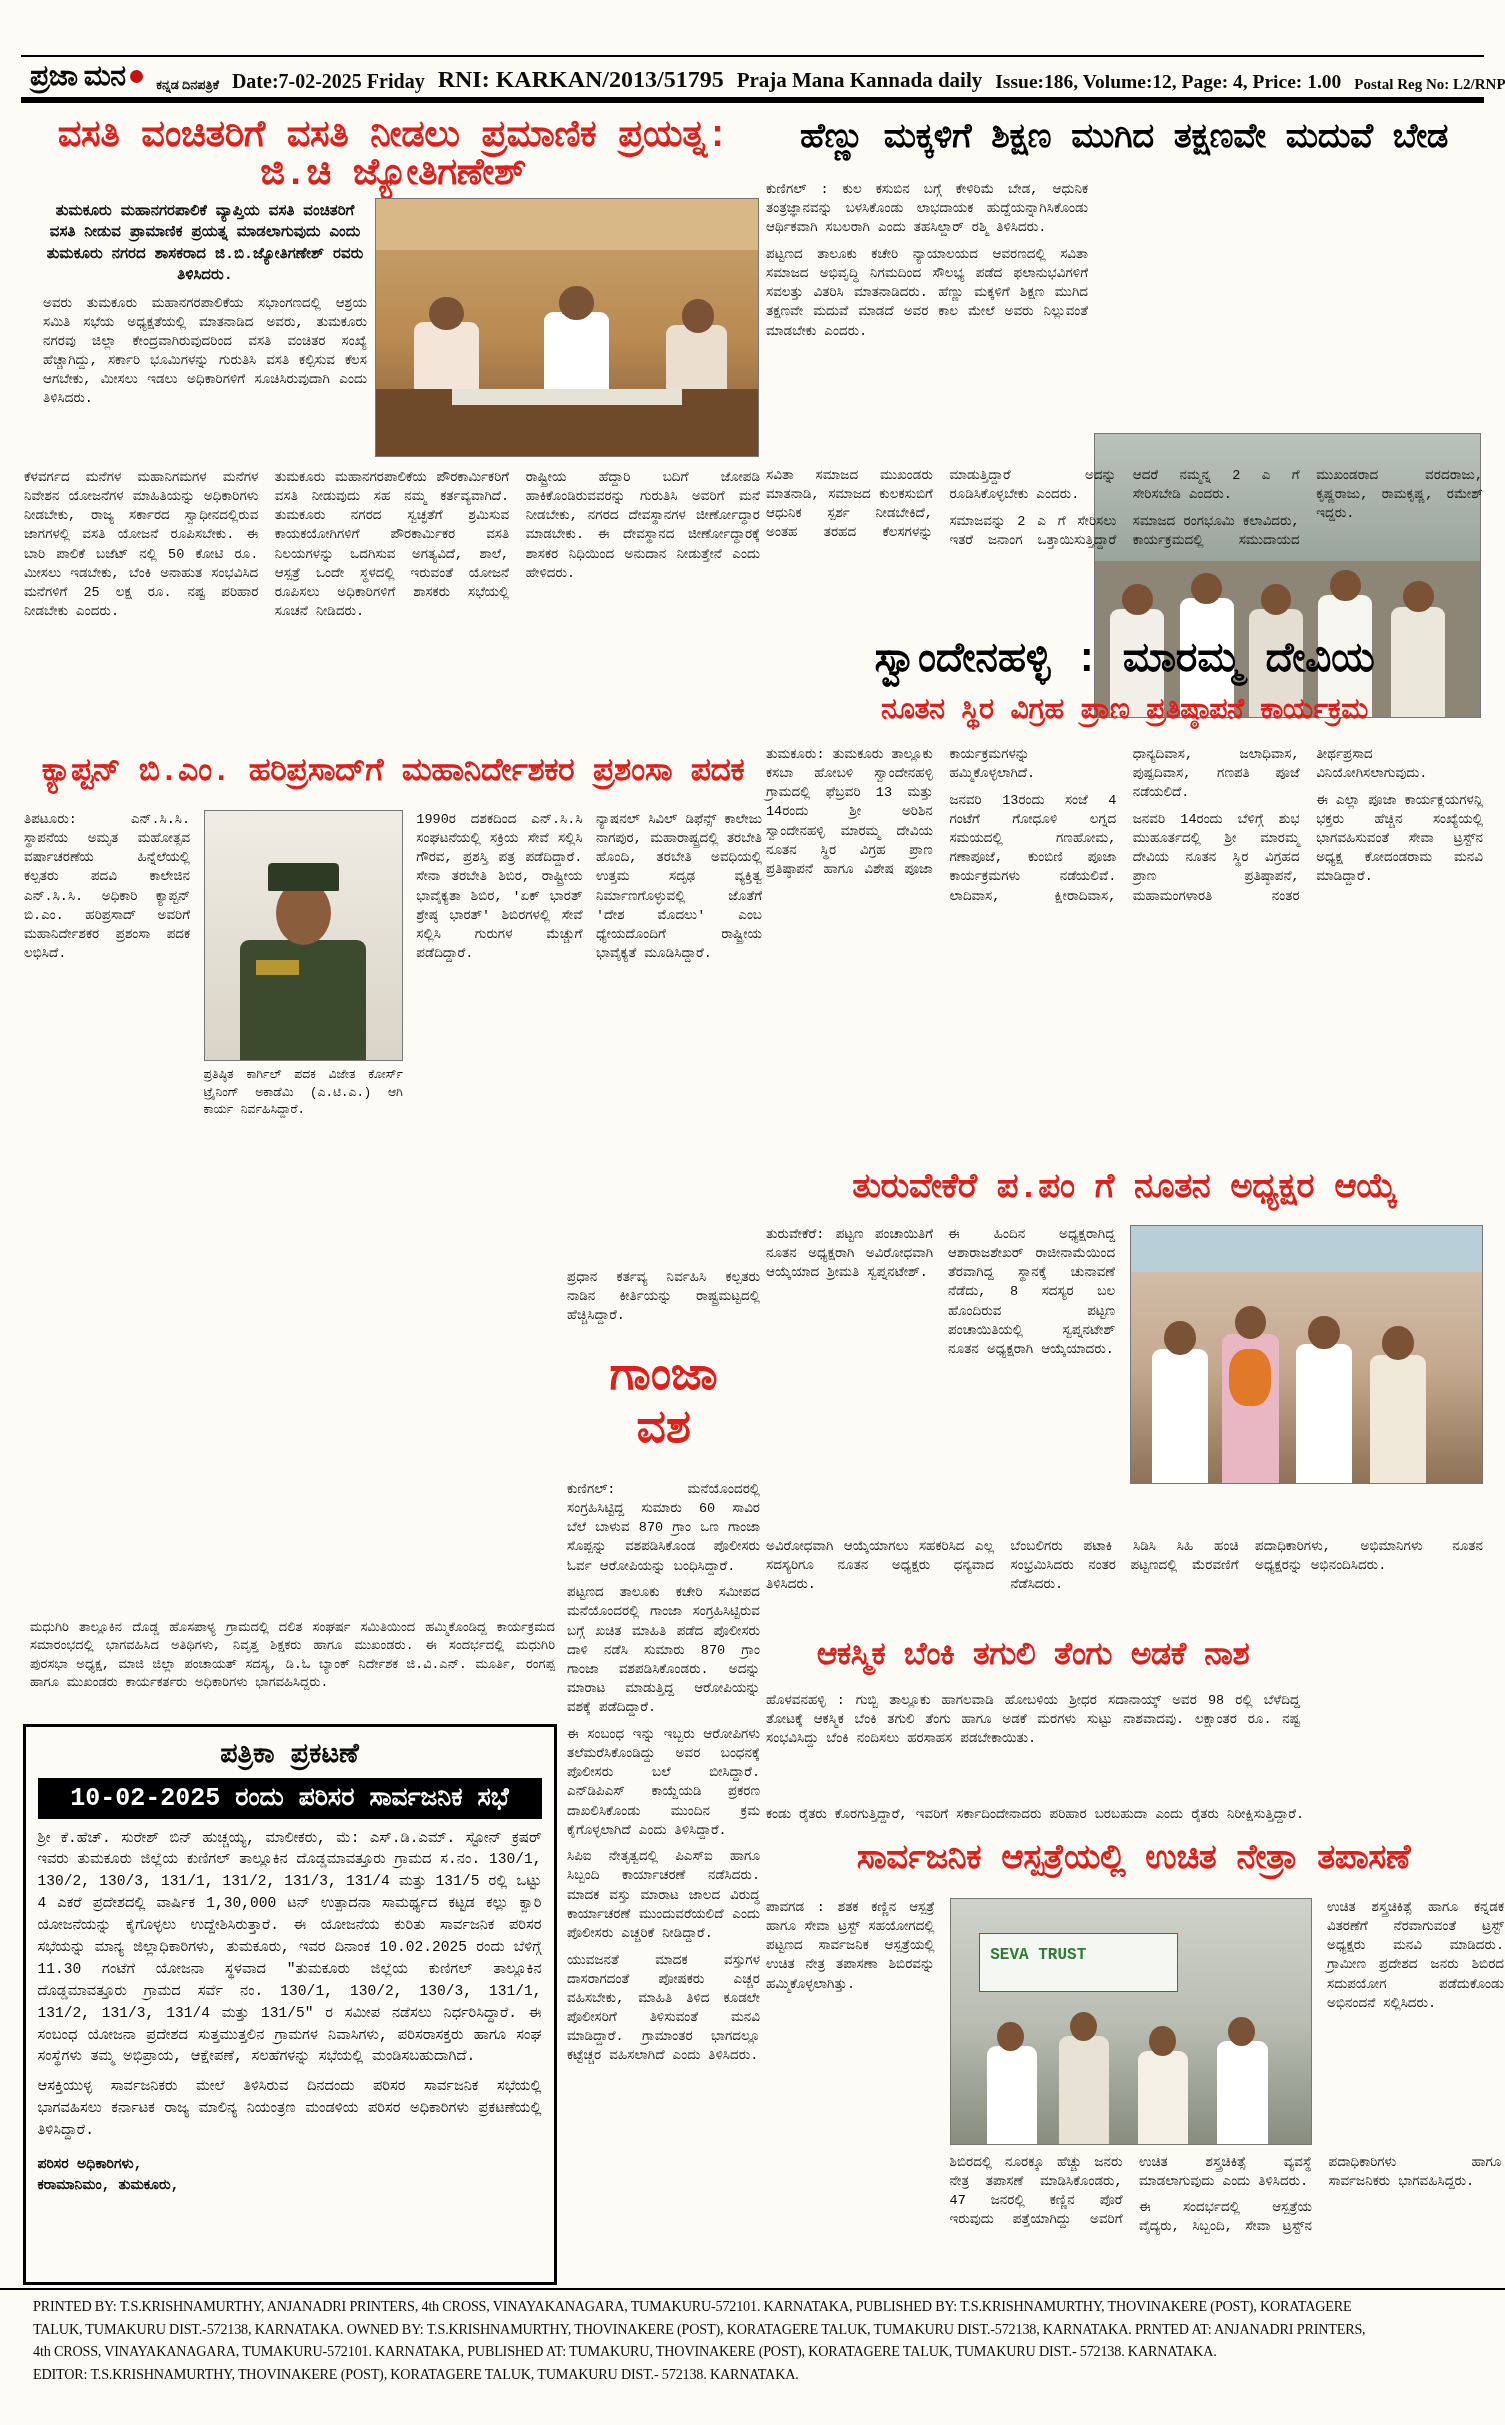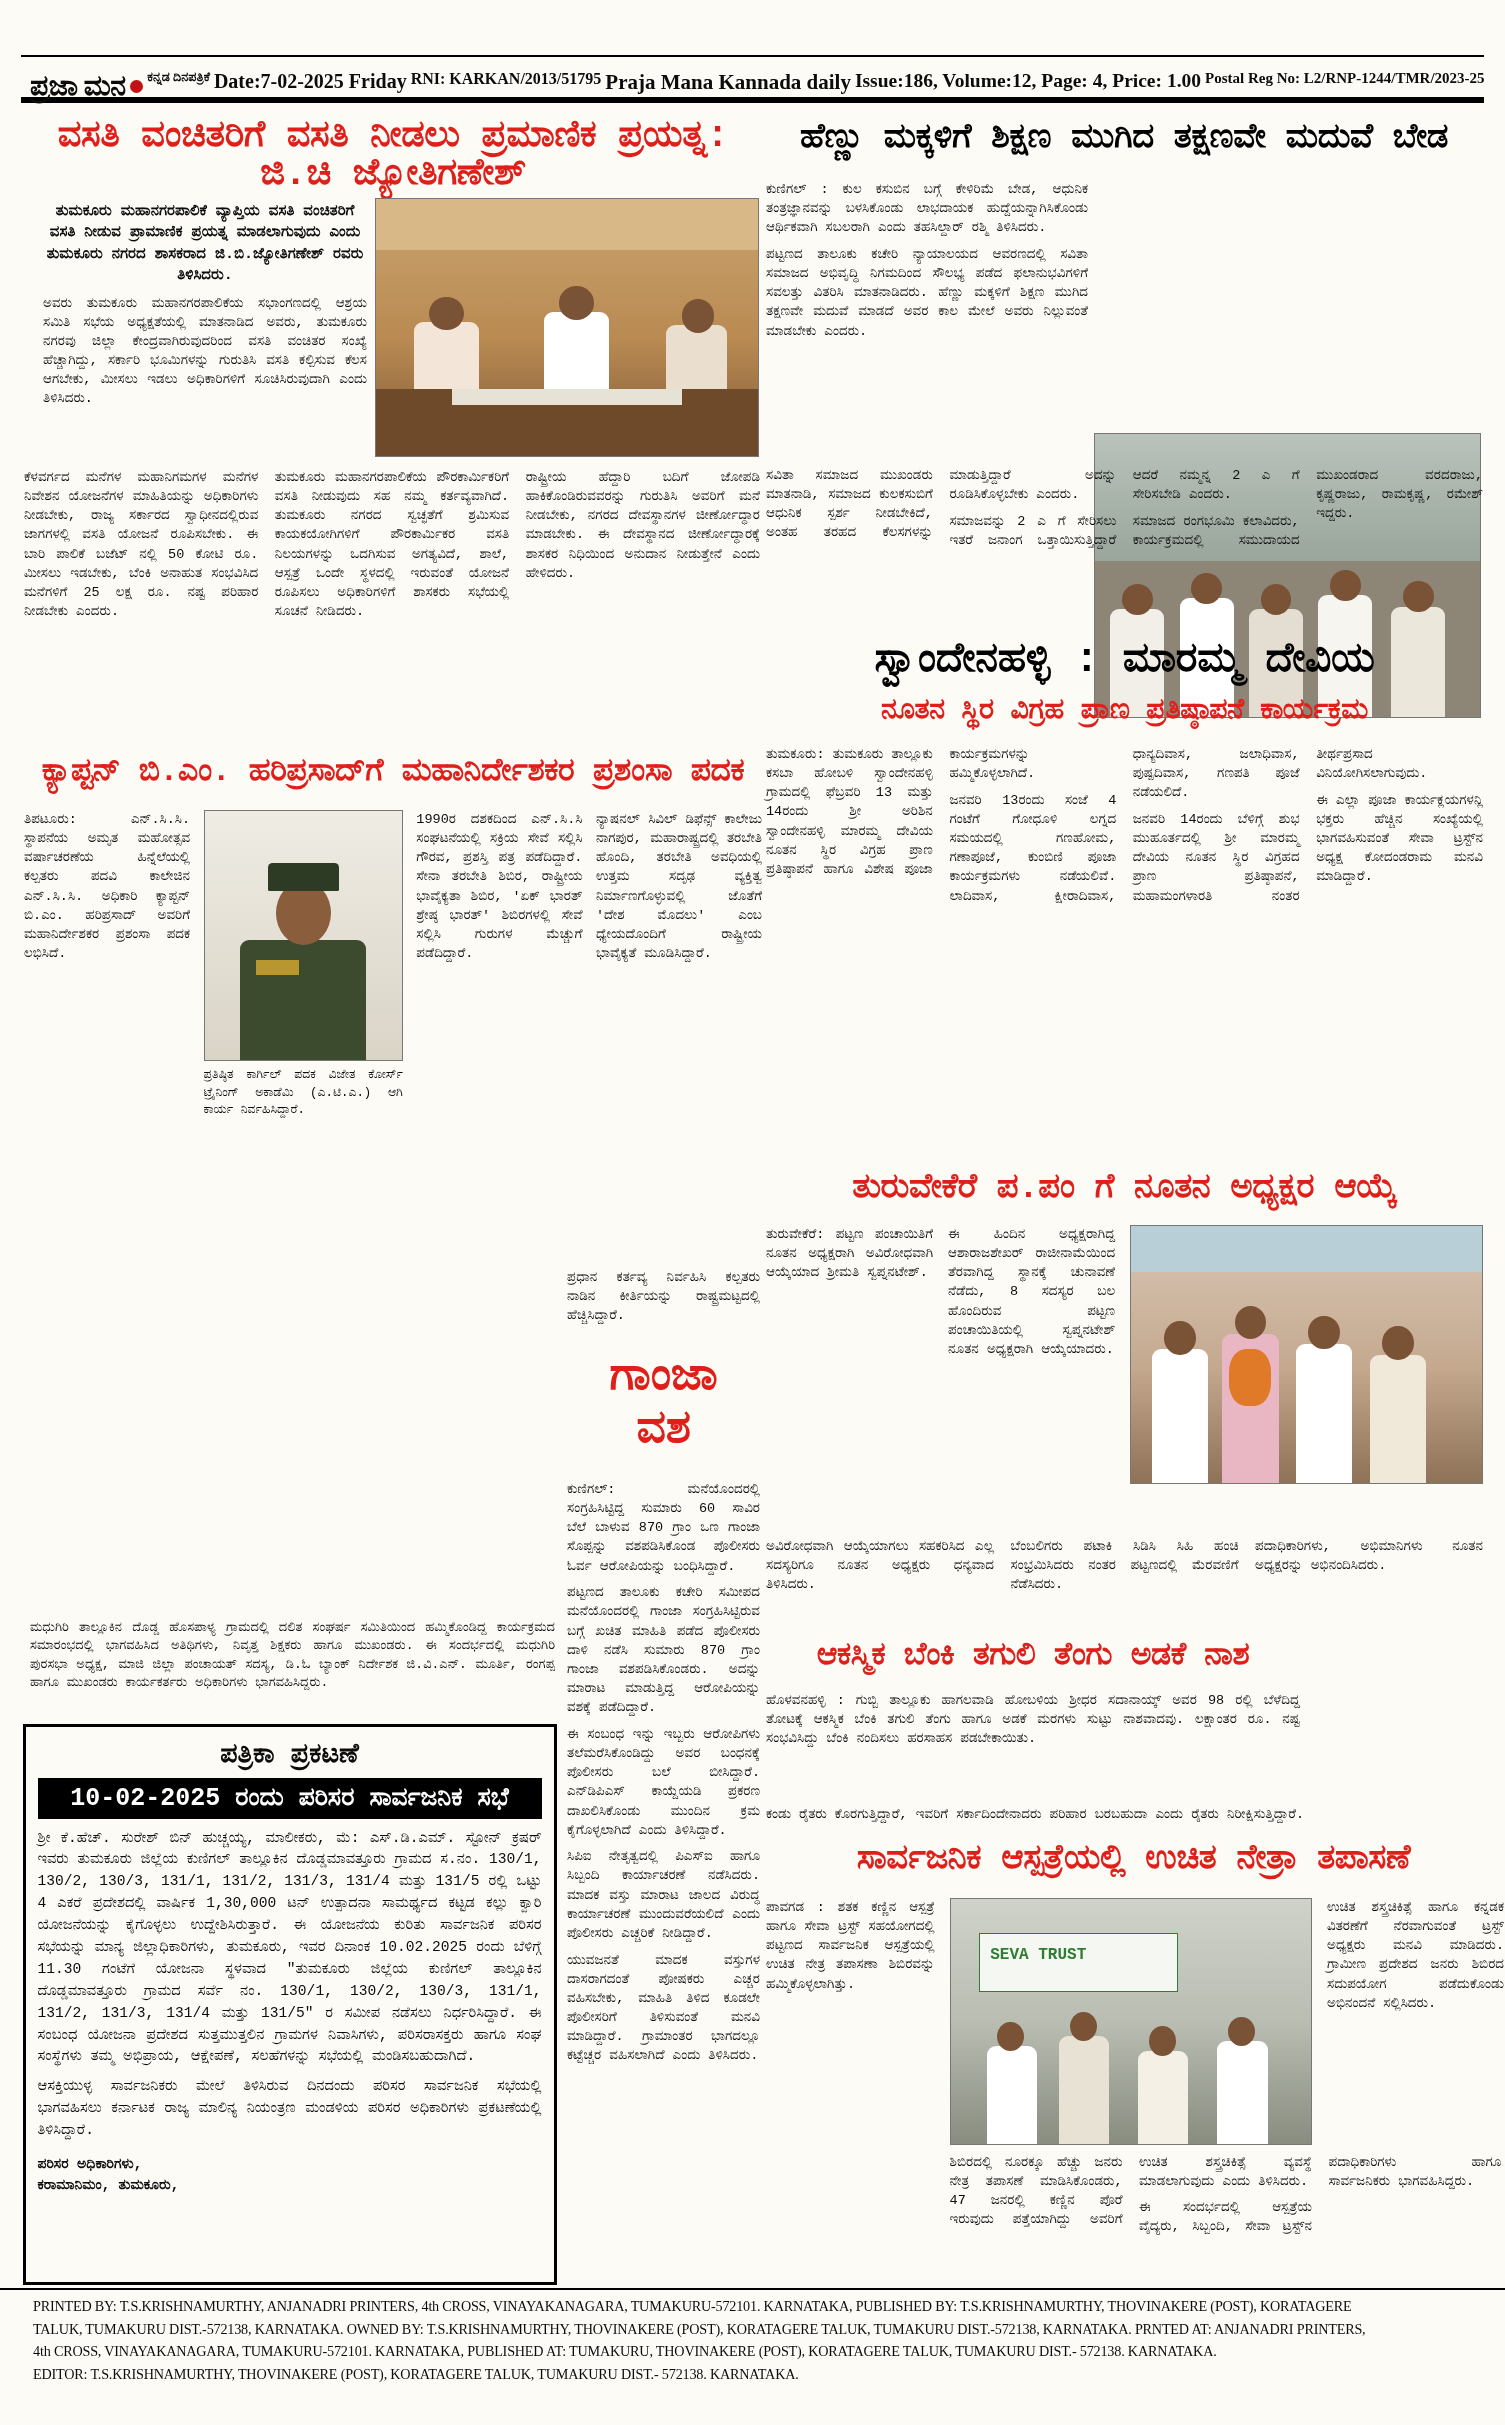--- a/index.html
+++ b/index.html
@@ -8,28 +8,28 @@
     position:relative; width:1505px; height:2426px; margin:0 auto;
     background:#fcfbf6; color:#0c0c0c; overflow:hidden;
     font-family:"DejaVu Sans", sans-serif;
   }
   .abs { position:absolute;font-family:Liberation Mono, monospace; }
 
   
   .masthead {
     left:21px; top:55px; width:1463px; height:48px;
     border-top:2.2px solid #000; border-bottom:6px solid #000;
-    display:flex; align-items:flex-start; gap:4px; padding:13px 9px;
+    display:flex; align-items:flex-end; gap:13px; padding:4px 9px;
     font-family:"Liberation Serif", serif; font-weight:bold; white-space:nowrap;
   }
   .mh-logo { font-size:28.5px; font-weight:bold; letter-spacing:-0.7px; display:flex; align-items:center; gap:4.5px; }
   .mh-emblem { width:13.5px; height:13.5px; border-radius:50%; background:#c41212; display:inline-block; }
   .mh-tagline { font-size:12.7px; font-weight:bold; }
   .mh-date { font-size:20px; }
-  .mh-rni { font-size:16px; }
+  .mh-rni { font-size:24px; }
   .mh-name { font-size:21px; }
   .mh-issue { font-size:19.5px; }
   .mh-postal { font-size:15px; }
 
   
   .hl { font-weight:bold; text-align:center; line-height:1.04; letter-spacing:-0.4px; }
   .red { color:#df1f1a; }
   .black { color:#000; }
   .body-txt { font-size:13.5px; line-height:1.42; text-align:justify; }
   .body-txt p { margin-bottom:7.5px; }

